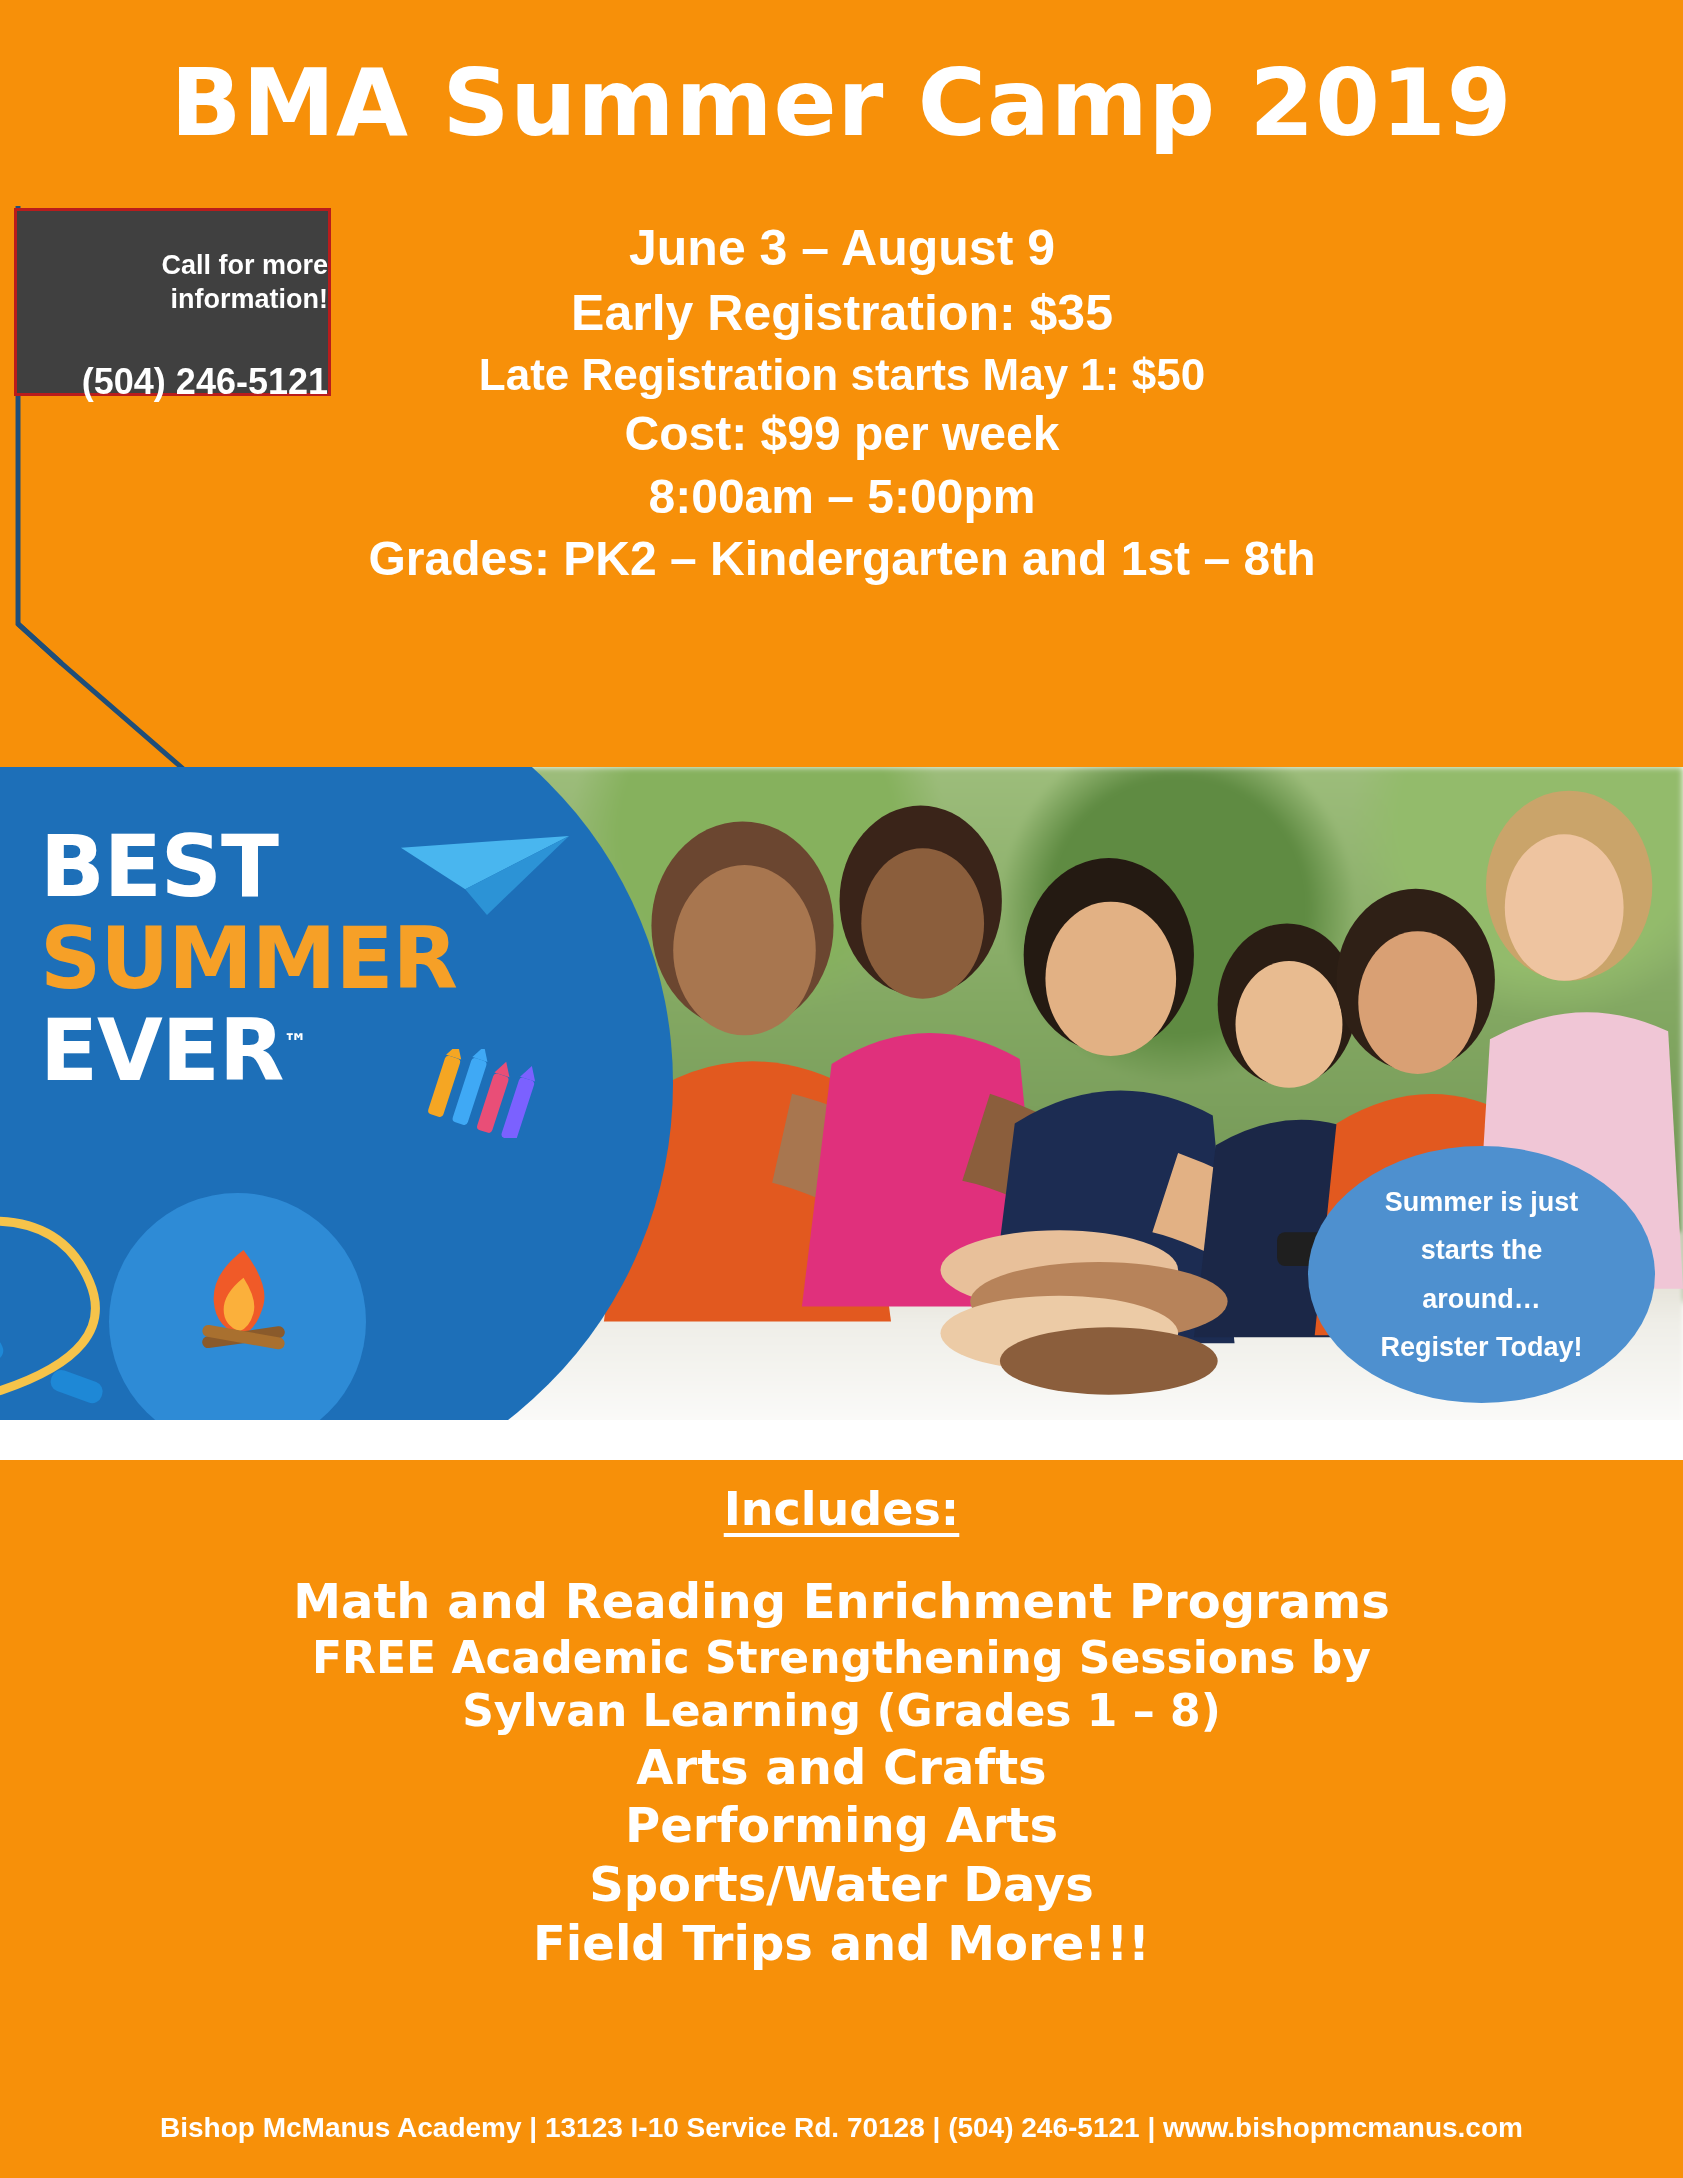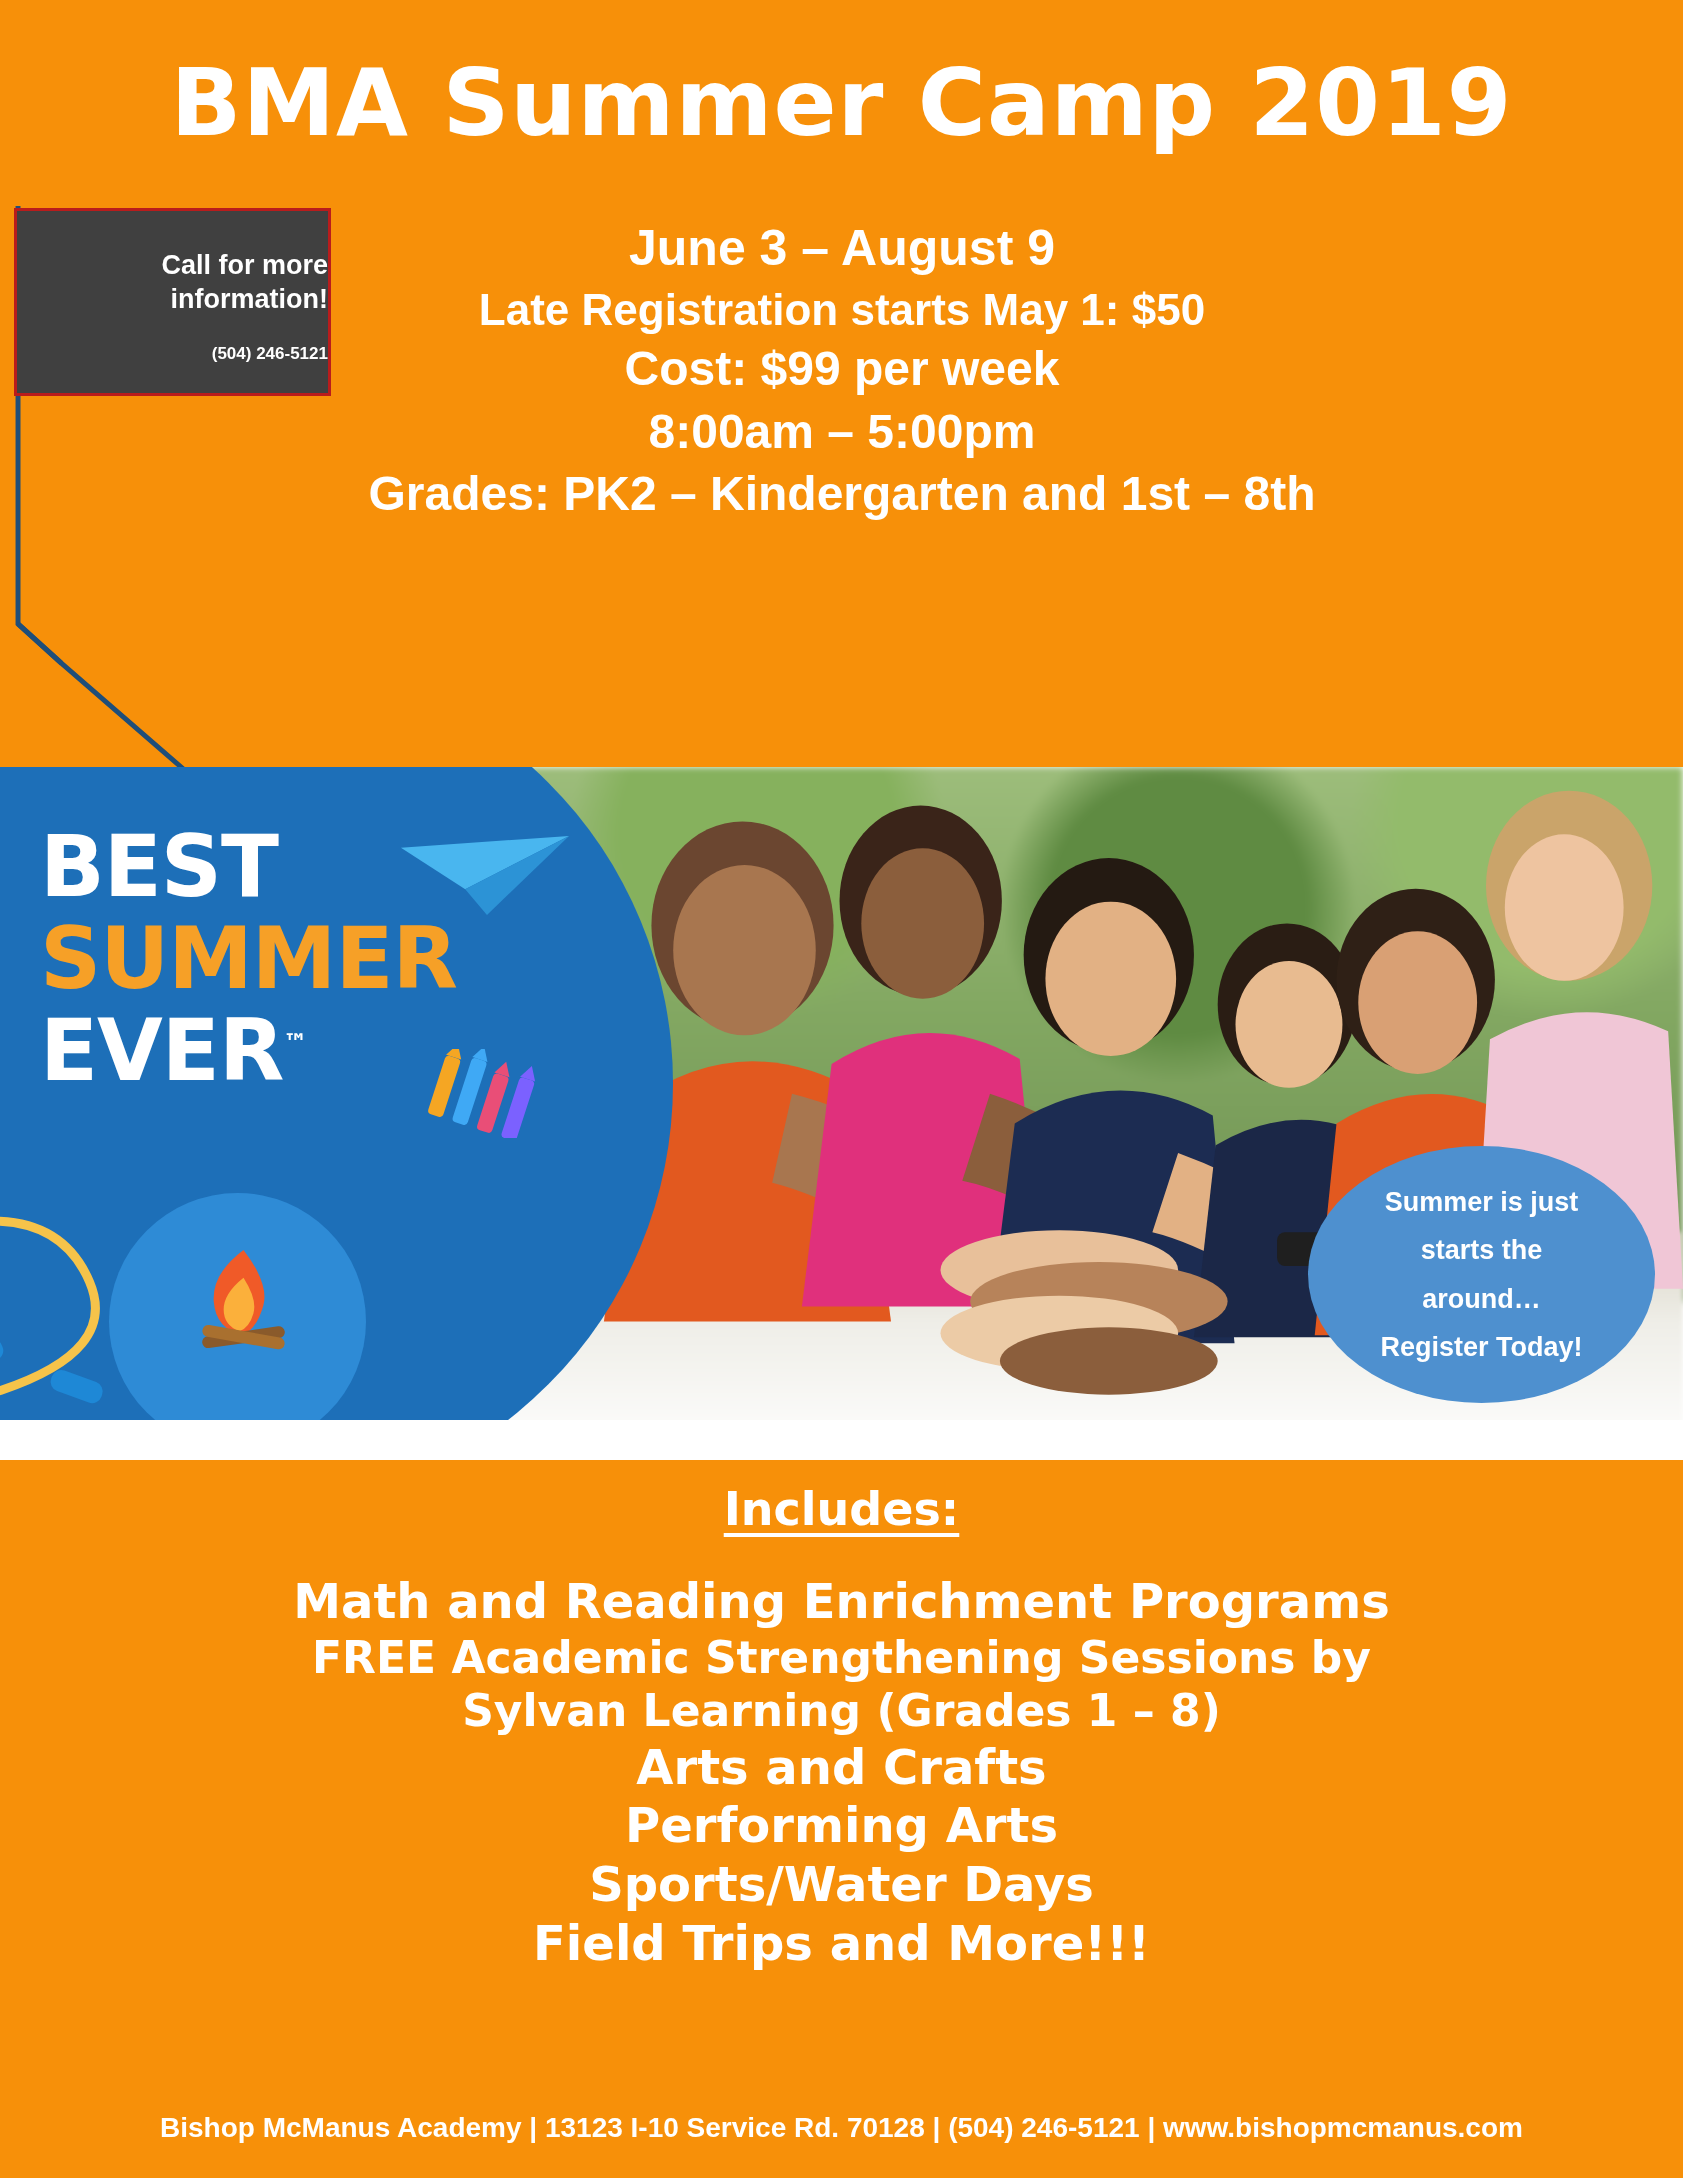--- a/index.html
+++ b/index.html
@@ -72,22 +72,22 @@
     box-sizing: border-box;
     color: #FFFFFF;
     text-align: right;
     font-weight: bold;
     font-size: 27px;
     line-height: 1.25;
     padding-top: 38px;
     box-sizing: border-box;
   }
   .callout-box .phone {
-    margin-top: 26px;
-    font-size: 17px;
+    margin-top: 42px;
+    font-size: 36px;
   }
   .callout-tail {
     position: absolute;
     left: 0;
     top: 198px;
     width: 347px;
     height: 614px;
     pointer-events: none;
   }
 
@@ -275,20 +275,21 @@
 </style>
 </head>
 <body>
 
 <div class="top-block">
 
   <div class="flyer-title">BMA Summer Camp 2019</div>
 
   <div class="info-lines">
     <div class="line l1">June 3 – August 9</div>
+    <div class="line l2">Early Registration: $35</div>
     <div class="line l3">Late Registration starts May 1: $50</div>
     <div class="line l4">Cost: $99 per week</div>
     <div class="line l5">8:00am – 5:00pm</div>
     <div class="line l6">Grades: PK2 – Kindergarten and 1st – 8th</div>
   </div>
 
   <svg class="callout-tail" viewBox="0 0 350 620">
     <polyline points="18,8 18,430 62,470 235,620" fill="none" stroke="#1F4E79" stroke-width="5"></polyline>
     <polyline points="62,470 62,470 18,430" fill="none" stroke="#1F4E79" stroke-width="5"></polyline>
   </svg>

